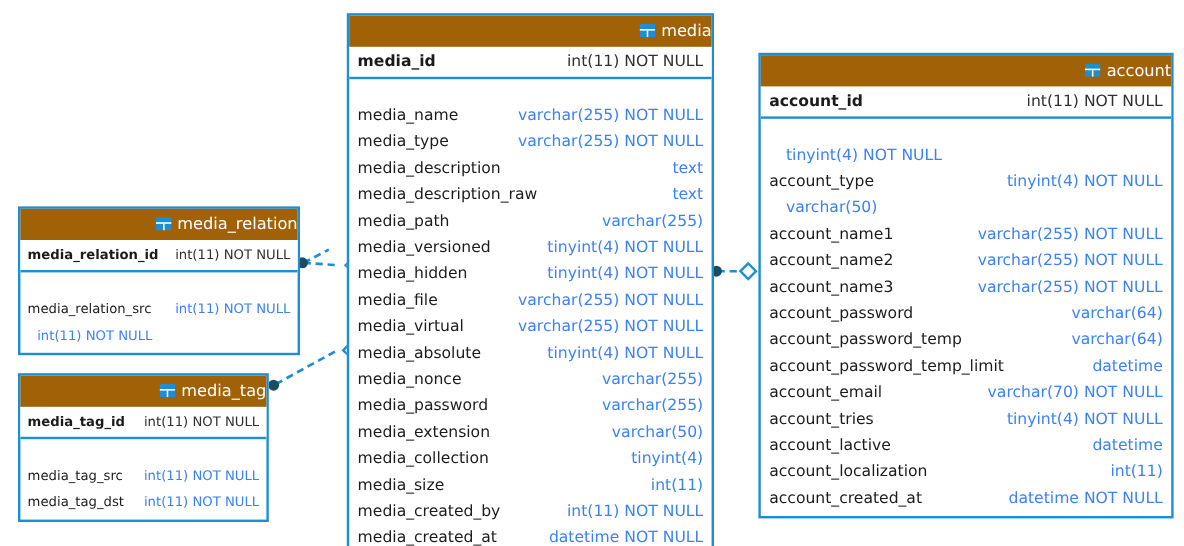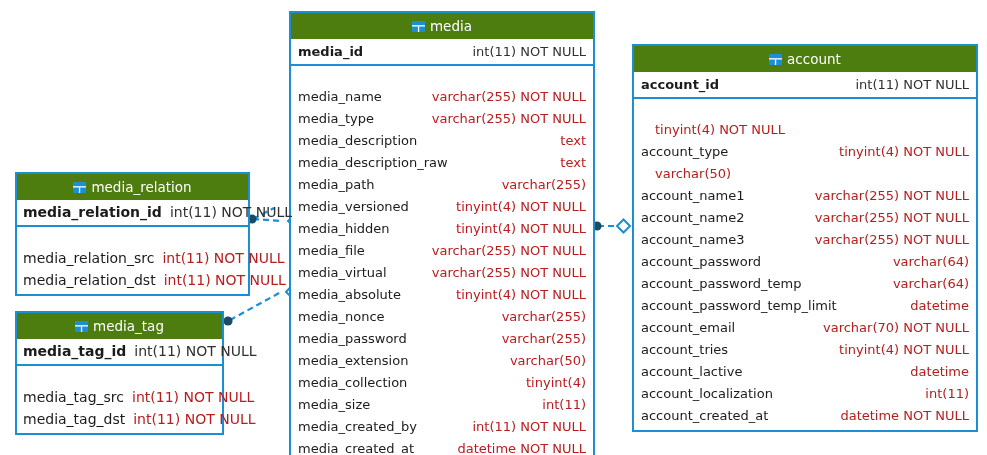--- a/index.html
+++ b/index.html
@@ -32,25 +32,25 @@
   }
 
   .table-node {
     position: absolute;
     box-sizing: border-box;
     border: 2px solid #1c8fd4;
     background: #ffffff;
     z-index: 2;
   }
   .tbl-header {
-    background: #4d7c0f;
+    background: #a16207;
     color: #ffffff;
     height: 26px;
     line-height: 26px;
-    text-align: center;
+    text-align: right;
     font-size: 13.5px;
     white-space: nowrap;
     position: relative;
   }
   .tbl-icon {
     display: inline-block;
     width: 13px;
     height: 11px;
     vertical-align: -1px;
     margin-right: 5px;
@@ -77,29 +77,29 @@
   .tbl-pk .row {
     font-weight: bold;
     height: 25px;
     line-height: 25px;
   }
   .tbl-pk .row .col-type {
     font-weight: normal;
     color: #303030;
   }
   .col-name { text-align: left; }
-  .col-type { text-align: right; color: #b91c1c; padding-left: 14px; }
+  .col-type { text-align: right; color: #3b82f6; padding-left: 14px; }
 
   .tbl-fields {
     padding-top: 20px;
     padding-bottom: 3px;
   }
 
   
-  .compact .row { font-size: 14px; padding: 0 6px; }
+  .compact .row { font-size: 11px; padding: 0 6px; }
   .compact .col-type { padding-left: 8px; }
 
   
   #node-media        { left: 289px; top: 11px;  width: 306px; }
   #node-account      { left: 632px; top: 44px;  width: 346px; }
   #node-mediarel     { left: 15px;  top: 172px; width: 235px; }
   #node-mediatag     { left: 15px;  top: 311px; width: 209px; }
 </style>
 </head>
 <body>
@@ -308,21 +308,20 @@
         <span class="col-name">media_relation_id</span>
         <span class="col-type">int(11) NOT NULL</span>
       </div>
     </div>
     <div class="tbl-fields">
       <div class="row">
           <span class="col-name">media_relation_src</span>
           <span class="col-type">int(11) NOT NULL</span>
         </div>
       <div class="row">
-          <span class="col-name">media_relation_dst</span>
           <span class="col-type">int(11) NOT NULL</span>
         </div>
     </div>
   </div>
 
   <div class="table-node compact" id="node-mediatag">
     <div class="tbl-header">
       <span class="tbl-icon">
         <svg width="13" height="11" viewBox="0 0 13 11">
           <rect x="0" y="0" width="13" height="11" fill="#1c8fd4"></rect>

